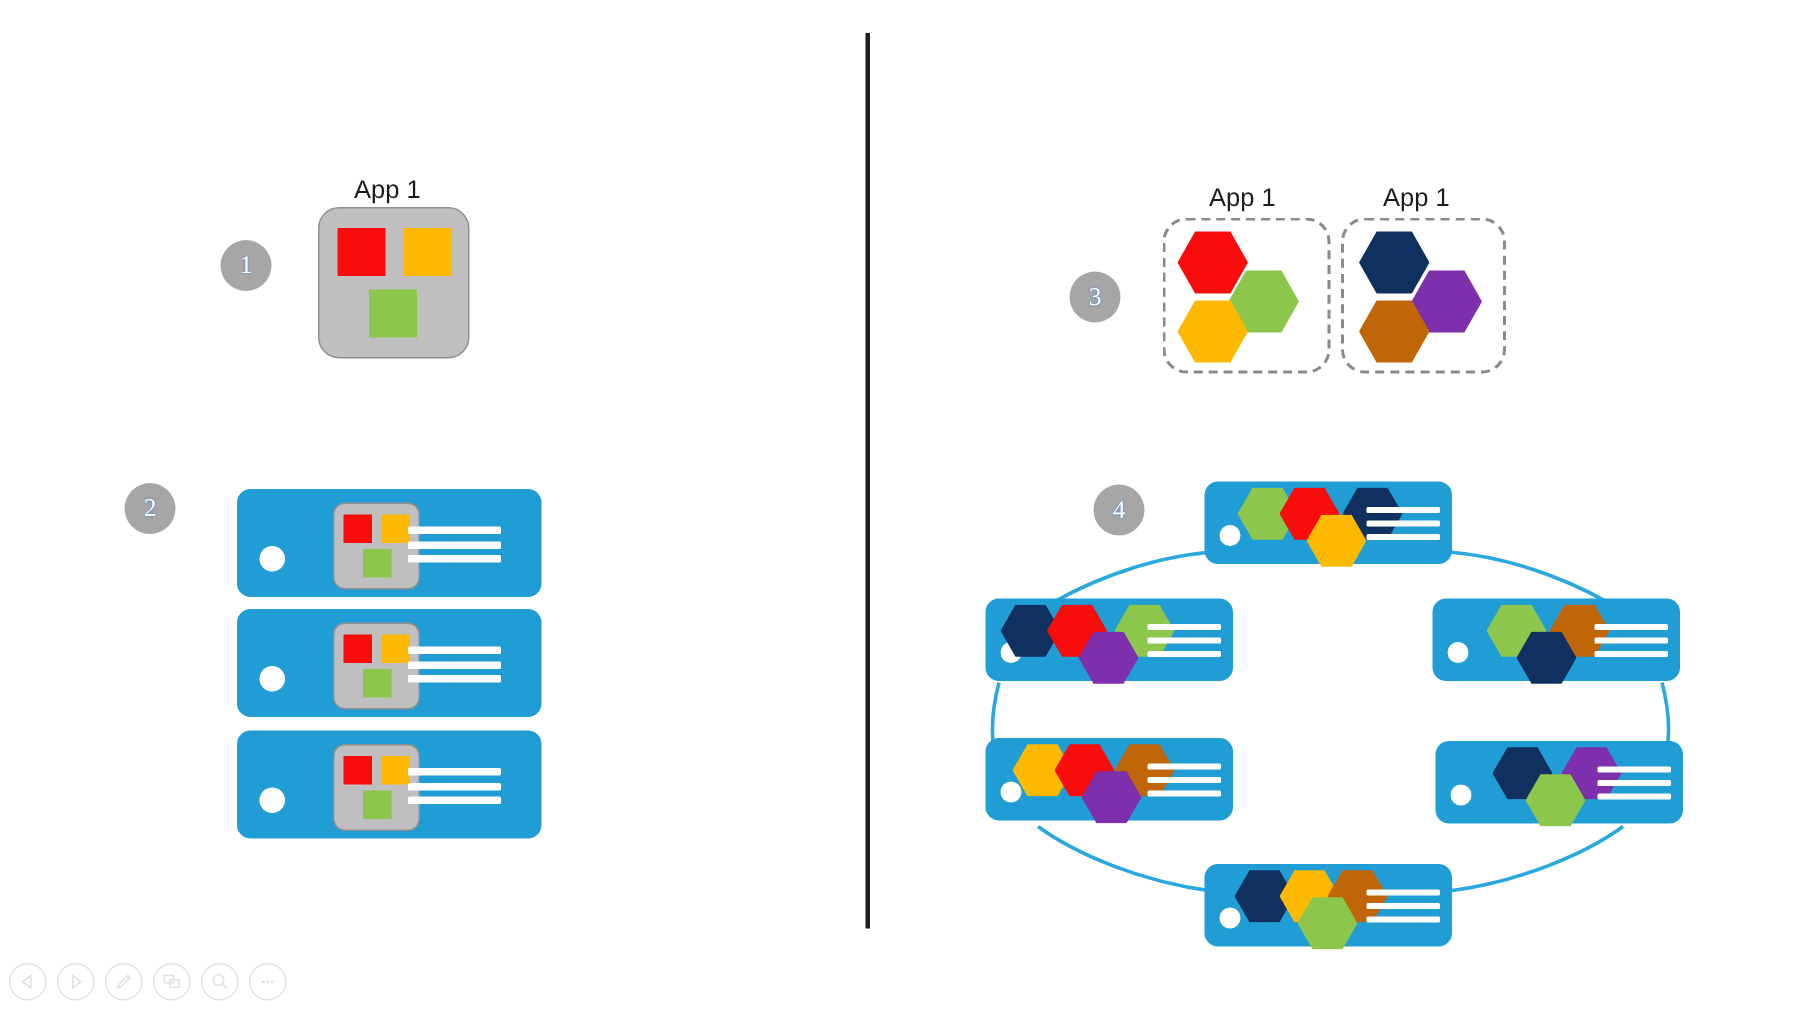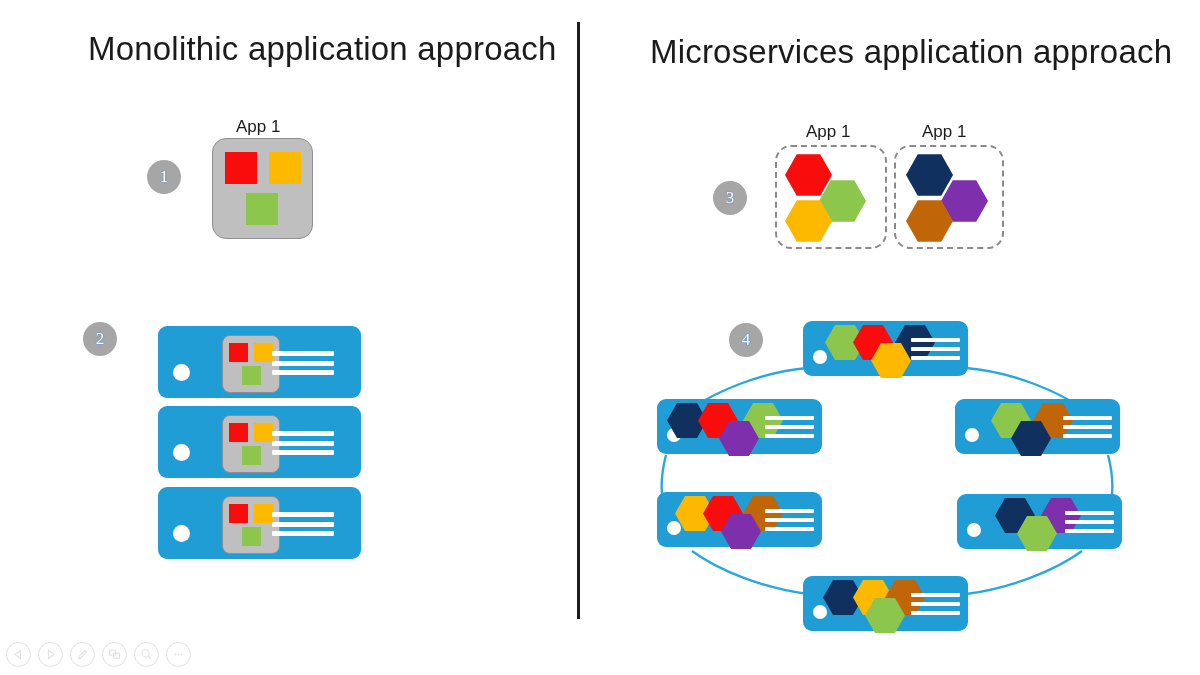--- a/index.html
+++ b/index.html
@@ -165,22 +165,20 @@
     display:flex;align-items:center;justify-content:center;
     color:#e2e2e2;
   }
   .tb-btn svg{display:block;}
 </style>
 </head>
 <body>
 
 <div class="slide">
 
-  <div class="title" id="title-left">Monolithic application approach</div>
-  <div class="title" id="title-right">Microservices application approach</div>
 
   <div id="divider"></div>
 
   <div class="badge" id="badge-1">1</div>
   <div class="badge" id="badge-2">2</div>
 
   <div class="app-label" id="app1-label-left">App 1</div>
 
   <div class="app-box" id="app-box-big">
     <div class="sq sq-red"></div>

